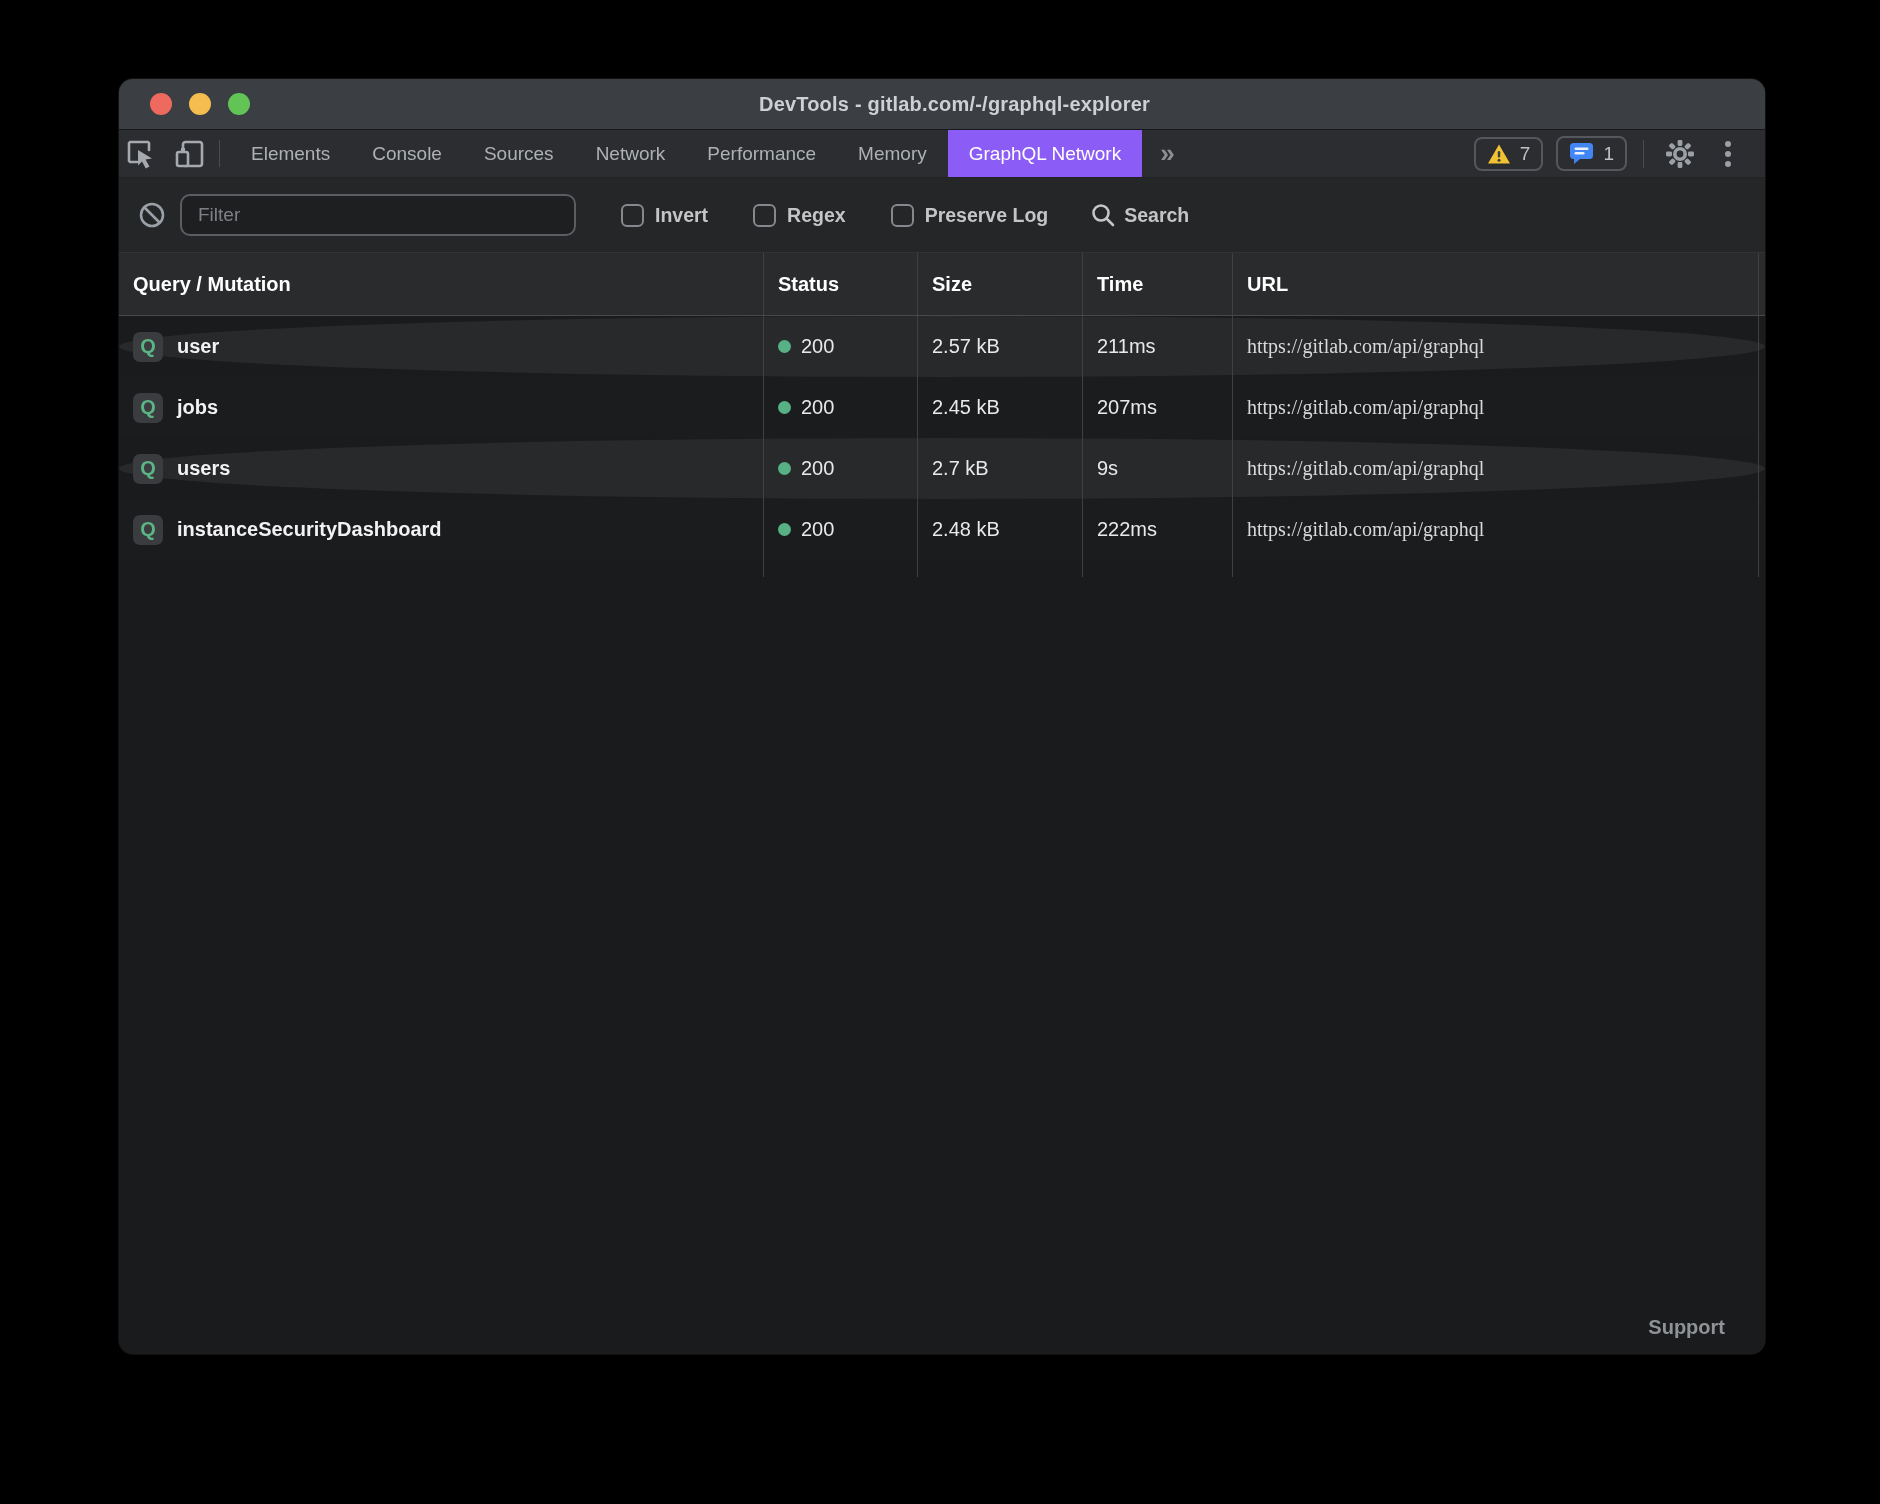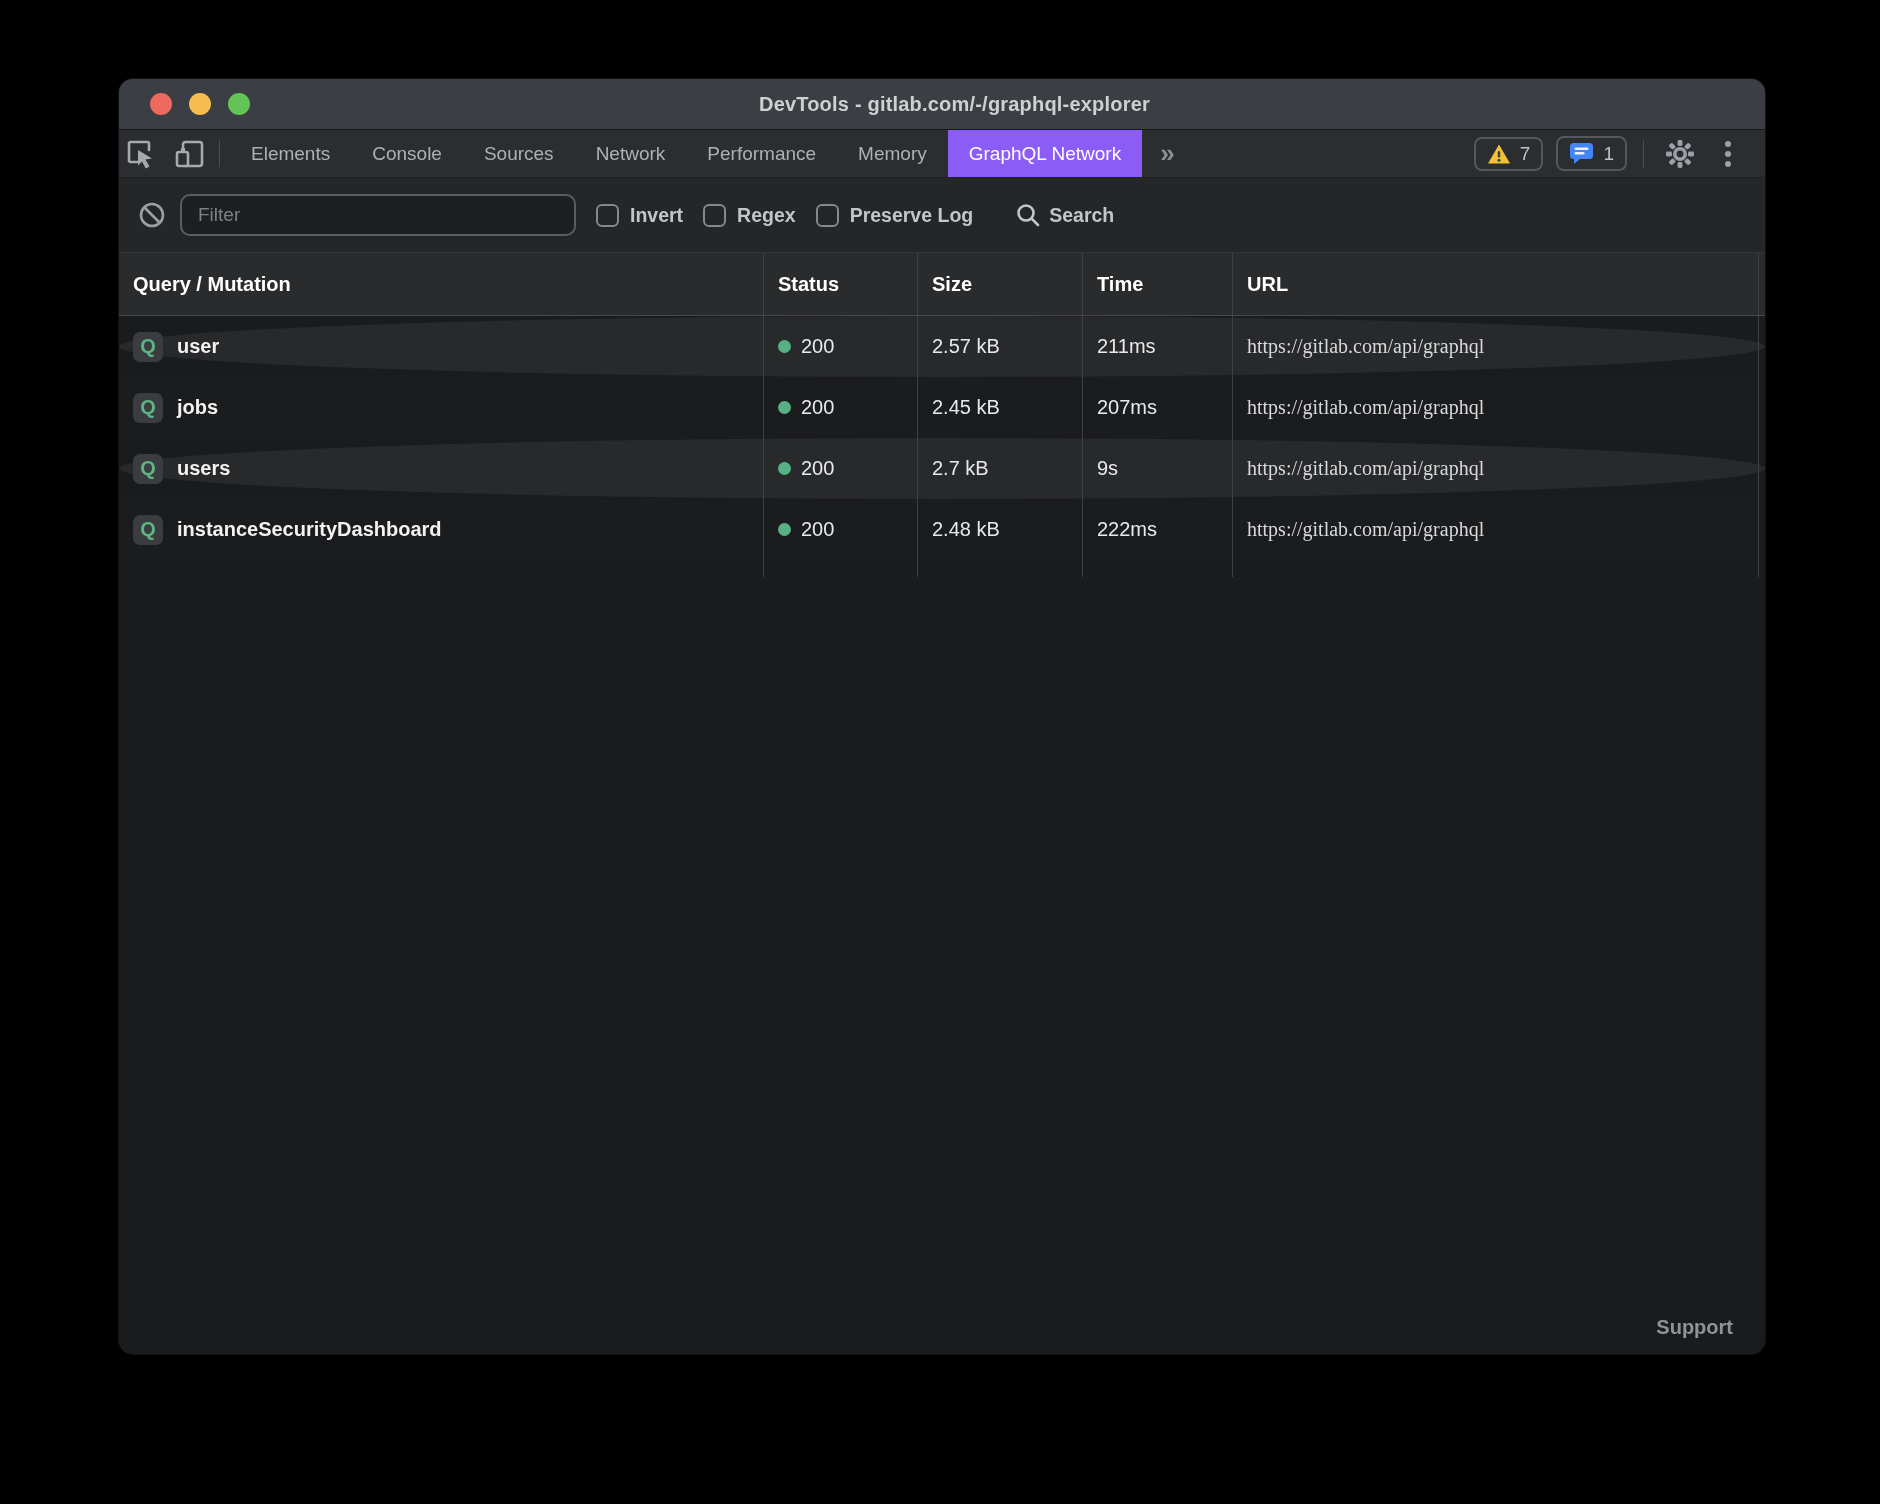--- a/index.html
+++ b/index.html
@@ -68,21 +68,21 @@
   }
   .filter-input {
     width:396px; height:42px; margin-left:11px;
     background:#1d1f21;
     border:2px solid #5a5d61; border-radius:10px;
     color:#e2e3e4; font-size:19px; padding:0 16px;
     font-family:"Liberation Sans", sans-serif;
     outline:none;
   }
   .filter-input::placeholder { color:#7e8184; }
-  .check-group { display:flex; align-items:center; gap:11px; margin-left:20px; }
+  .check-group { display:flex; align-items:center; gap:11px; margin-left:45px; }
   .checkbox {
     width:23px; height:23px; border:2.5px solid #85888c; border-radius:6px;
     background:transparent;
   }
   .check-label { color:#c3c5c7; font-size:19.5px; font-weight:bold; }
   .search-group { display:flex; align-items:center; gap:8px; margin-left:42px; }
 
   
   .table-area { position:relative; flex:1; background:#1a1b1d; display:flex; flex-direction:column; }
   .tgrid { display:grid; grid-template-columns:645px 154px 165px 150px 1fr; width:100%; }
@@ -105,21 +105,21 @@
     background:#3a3c3f; border-radius:7px;
     display:flex; align-items:center; justify-content:center;
     color:#5cb584; font-weight:bold; font-size:20px;
     margin-right:14px;
   }
   .qname { font-weight:bold; color:#f2f2f3; font-size:20px; }
   .status-dot { width:13px; height:13px; border-radius:50%; background:#57b184; margin-right:10px; flex:0 0 13px; }
   .url-cell { color:#d8d9da;font-family:Liberation Serif, serif; }
 
   .footer-support {
-    position:absolute; right:32px; bottom:15px;
+    position:absolute; right:40px; bottom:15px;
     color:#909396; font-size:20px; font-weight:bold;
   }
 
   svg { display:block; }
 </style>
 </head>
 <body>
 
 <div class="window">
 

